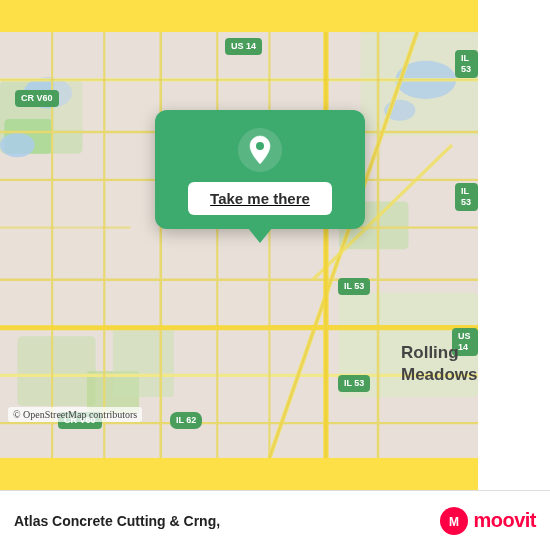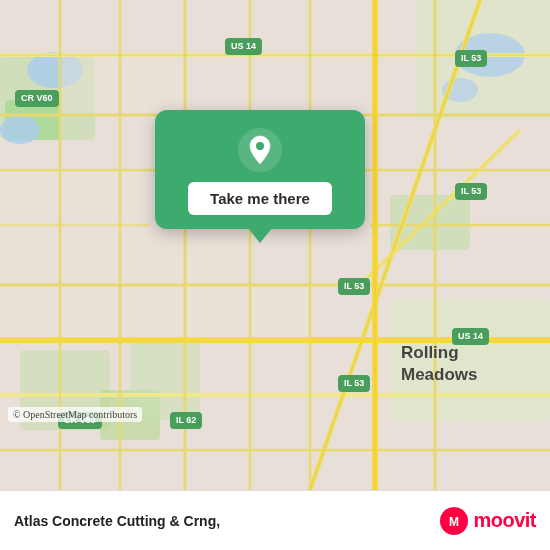--- a/index.html
+++ b/index.html
@@ -5,25 +5,25 @@
     * { margin: 0; padding: 0; box-sizing: border-box; }
     body {
       width: 550px;
       height: 550px;
       overflow: hidden;
       font-family: Arial, sans-serif;
       position: relative;
     }
 
     #map-container {
-      width: 550px;
+      width: 478px;
       height: 490px;
       position: relative;
       overflow: hidden;
-      background-color: #84cc16;
+      background-color: #fde047;
     }
 
     
     #map-svg {
       width: 100%;
       height: 100%;
       position: absolute;
       top: 0; left: 0;
     }
 
@@ -34,20 +34,21 @@
       left: 155px;
       width: 210px;
       background: #3daa6e;
       border-radius: 12px;
       padding: 18px 20px 14px 20px;
       display: flex;
       flex-direction: column;
       align-items: center;
       box-shadow: 0 4px 16px rgba(0,0,0,0.25);
       z-index: 10;
+      text-decoration: underline;
     }
 
     #popup-card::after {
       content: '';
       position: absolute;
       bottom: -14px;
       left: 50%;
       transform: translateX(-50%);
       width: 0;
       height: 0;
@@ -218,21 +219,21 @@
   </svg>
 
   <div class="road-badge green-badge" style="top:38px;left:225px;">US 14</div>
   <div class="road-badge green-badge" style="top:50px;left:455px;">IL 53</div>
   <div class="road-badge green-badge" style="top:183px;left:455px;">IL 53</div>
   <div class="road-badge green-badge" style="top:278px;left:338px;">IL 53</div>
   <div class="road-badge green-badge" style="top:328px;left:452px;">US 14</div>
   <div class="road-badge green-badge" style="top:90px;left:15px;">CR V60</div>
   <div class="road-badge green-badge" style="top:375px;left:338px;">IL 53</div>
   <div class="road-badge green-badge" style="top:412px;left:58px;">CR V60</div>
-  <div class="road-badge green-badge" style="top:412px;left:170px;">IL 62</div>
+  <div class="road-badge green-badge" style="top:412px;left:170px;border-radius:7px;">IL 62</div>
 
   <div style="position:absolute;top:342px;left:401px;font-size:17px;font-weight:600;color:#444;z-index:4;line-height:1.3;">Rolling<br>Meadows</div>
 
   <div id="popup-card">
 
     <svg class="pin-icon" viewBox="0 0 44 44" fill="none" xmlns="http://www.w3.org/2000/svg">
       <circle cx="22" cy="22" r="22" fill="rgba(255,255,255,0.15)"></circle>
       <path d="M22 8C16.477 8 12 12.477 12 18c0 7.5 10 18 10 18s10-10.5 10-18c0-5.523-4.477-10-10-10z" fill="white" stroke="rgba(255,255,255,0.5)" stroke-width="1"></path>
       <circle cx="22" cy="18" r="4" fill="#3daa6e"></circle>
     </svg>

